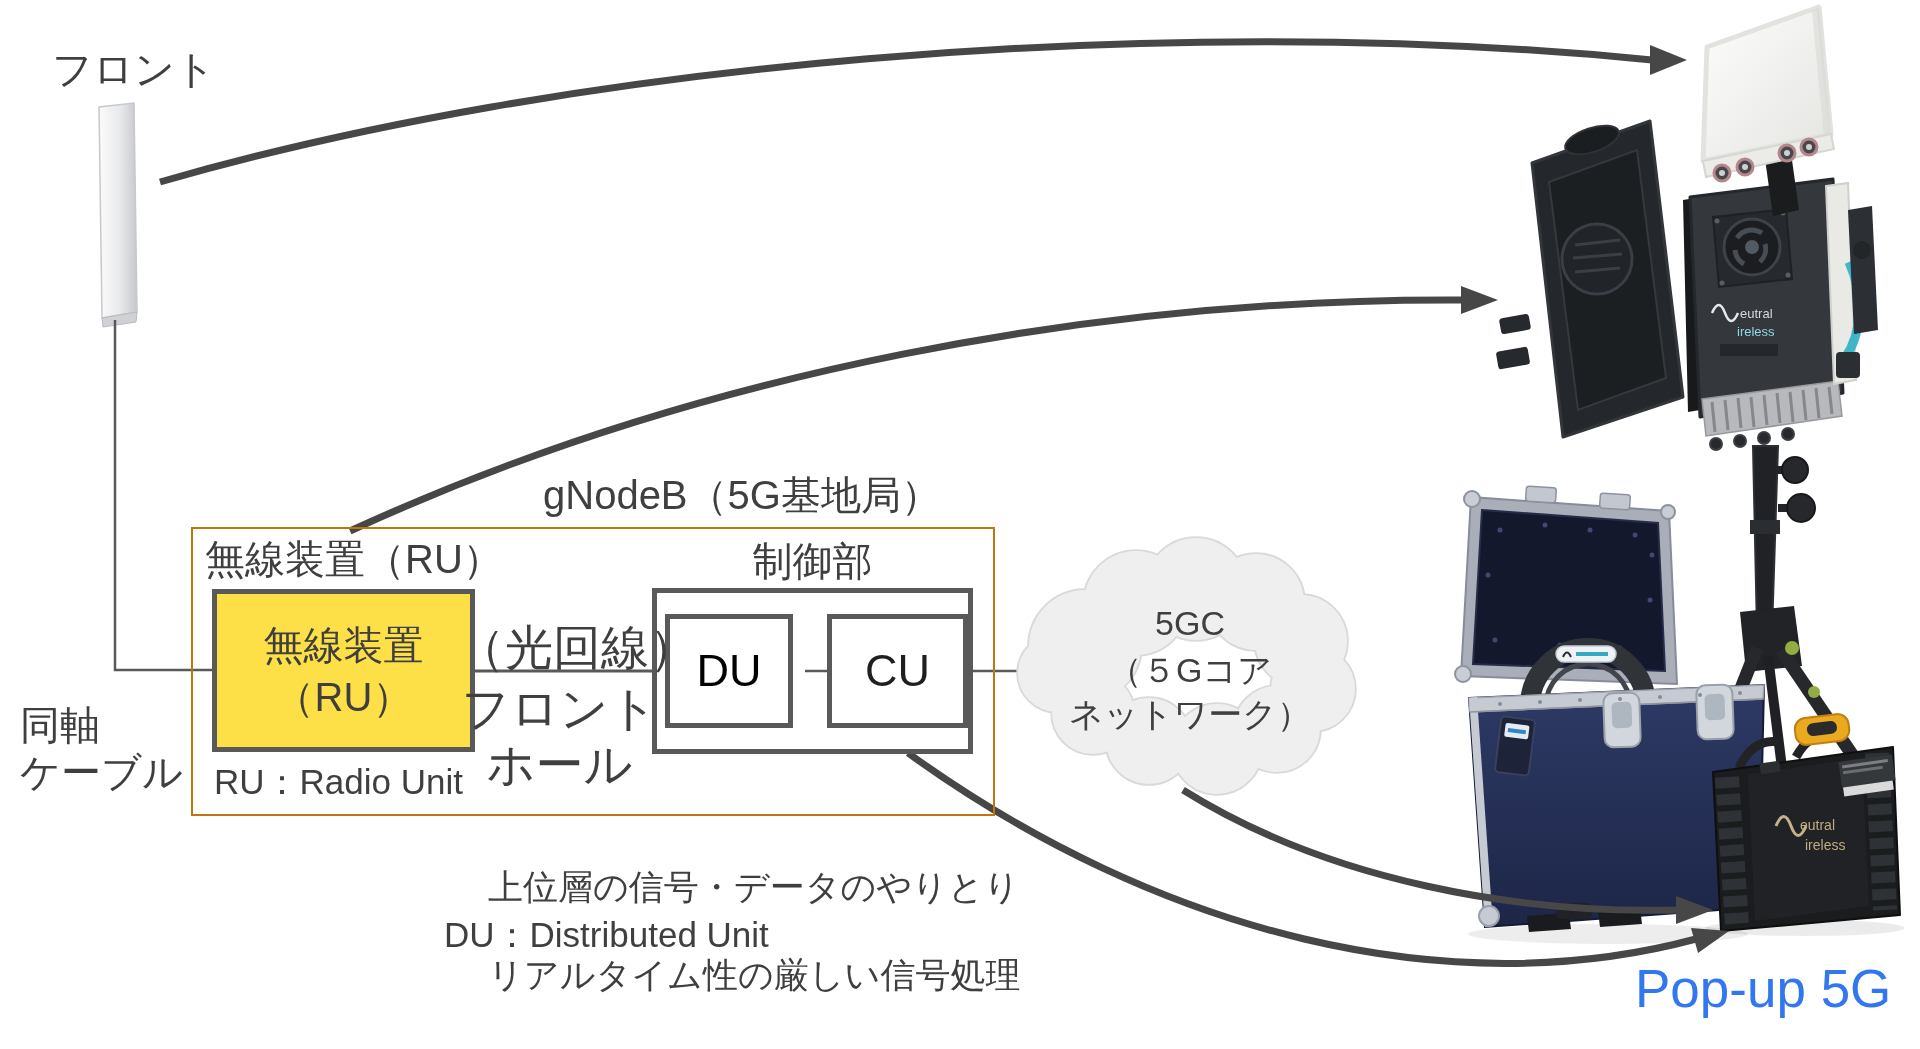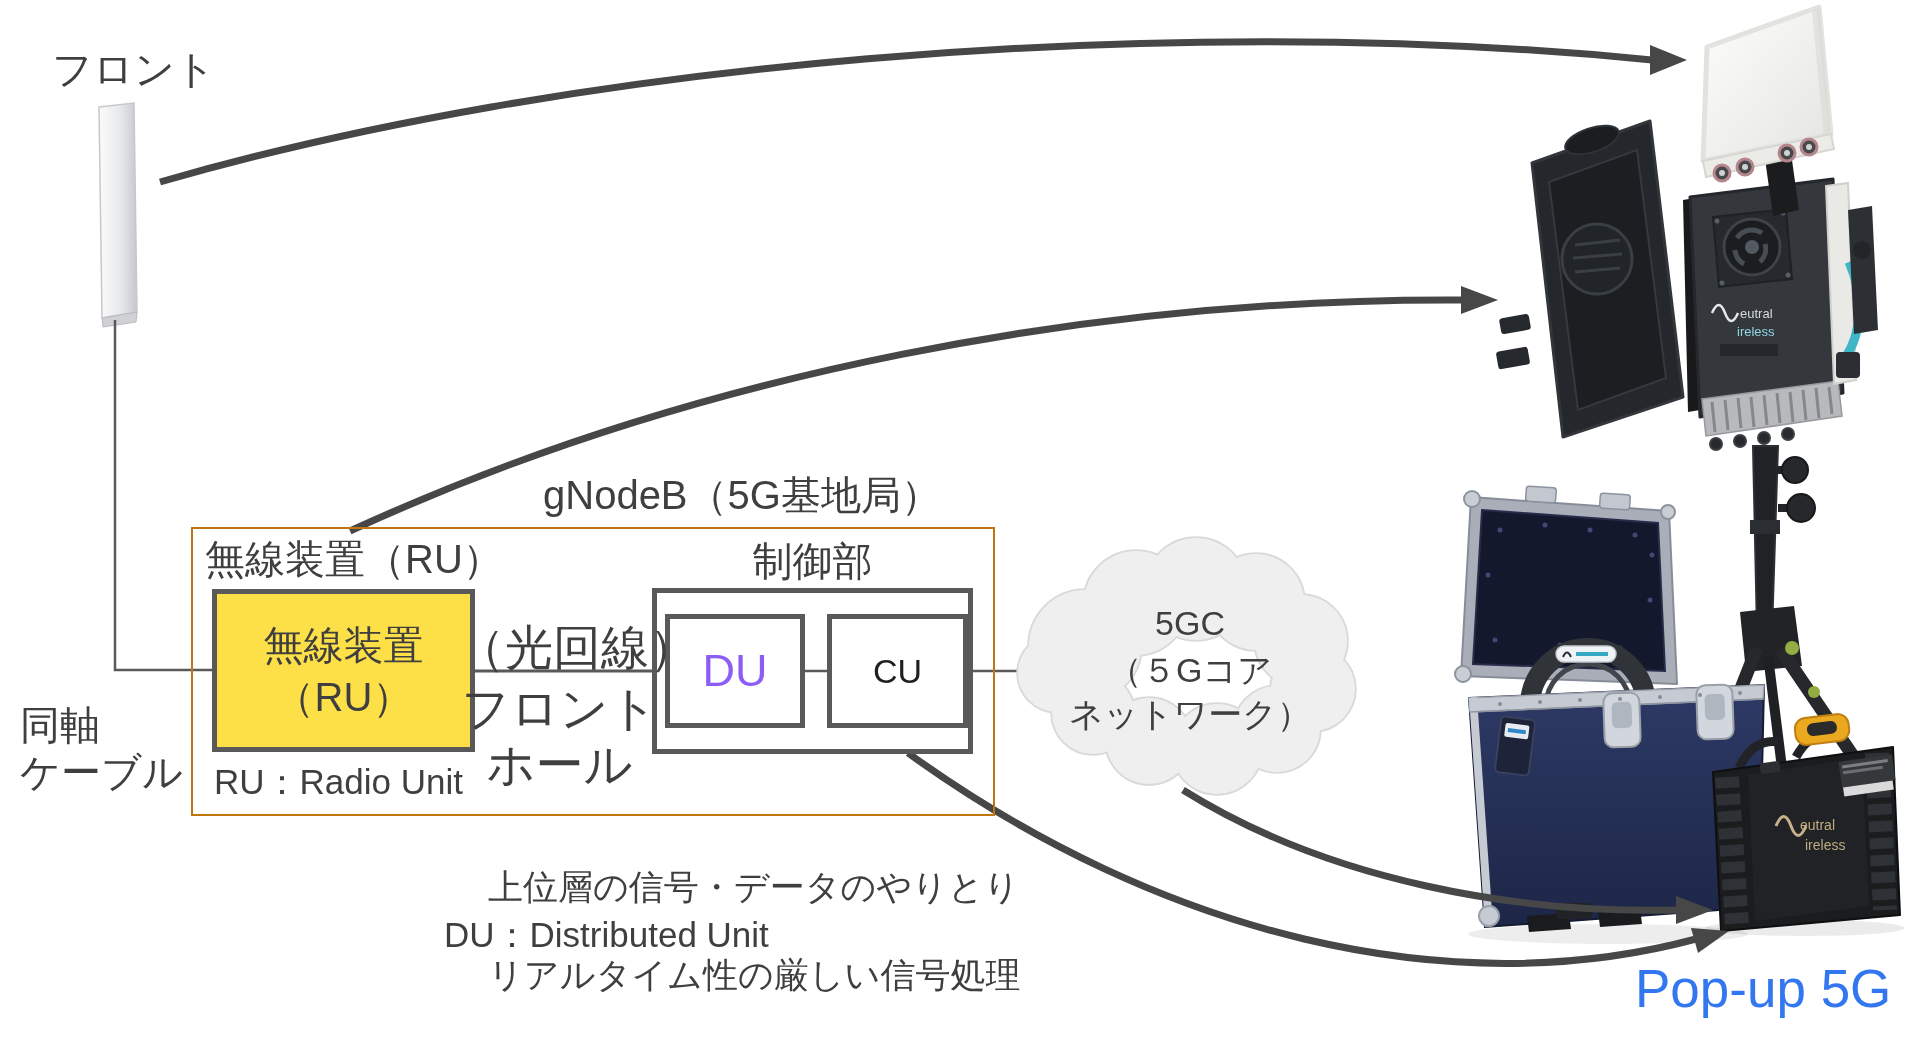--- a/index.html
+++ b/index.html
@@ -28,24 +28,24 @@
   .note-cu-desc{left:488px;top:867px;}
   .note-du-title{left:444px;top:915px;}
   .note-du-desc{left:488px;top:955px;}
   .lbl-popup{left:1635px;top:958px;font-size:53px;color:#3277f0;}
   .box{position:absolute;box-sizing:border-box;z-index:2;}
   .box-gnodeb{left:191px;top:527px;width:804px;height:289px;border:2.5px solid #c0760f;background:transparent;}
   .box-ru{left:212px;top:589px;width:263px;height:163px;border:5px solid #595959;background:#fde047;
           display:flex;flex-direction:column;align-items:center;justify-content:center;
           font-size:40px;line-height:1.3;}
   .box-control{left:652px;top:588px;width:321px;height:166px;border:5px solid #595959;background:transparent;}
-  .box-du{left:665px;top:614px;width:140px;height:114px;border:5px solid #595959;background:#fff;
-          display:flex;align-items:center;justify-content:center;font-size:45px;color:#8b5cf6;}
+  .box-du{left:665px;top:614px;width:128px;height:114px;border:5px solid #595959;background:#fff;
+          display:flex;align-items:center;justify-content:center;font-size:45px;color:#000000;}
   .box-cu{left:827px;top:614px;width:141px;height:114px;border:5px solid #595959;background:#fff;
-          display:flex;align-items:center;justify-content:center;font-size:34px;color:#1f1f1f;}
+          display:flex;align-items:center;justify-content:center;font-size:45px;color:#1f1f1f;}
 </style>
 </head>
 <body>
 
 <div class="stage">
 
   <svg class="gfx" width="1920" height="1049" viewBox="0 0 1920 1049">
     <defs>
       <linearGradient id="gAnt" x1="0" y1="0" x2="1" y2="0">
         <stop offset="0" stop-color="#fbfbfb"></stop>

